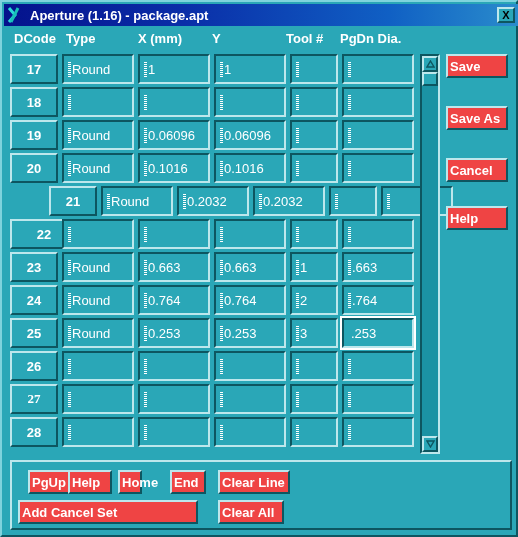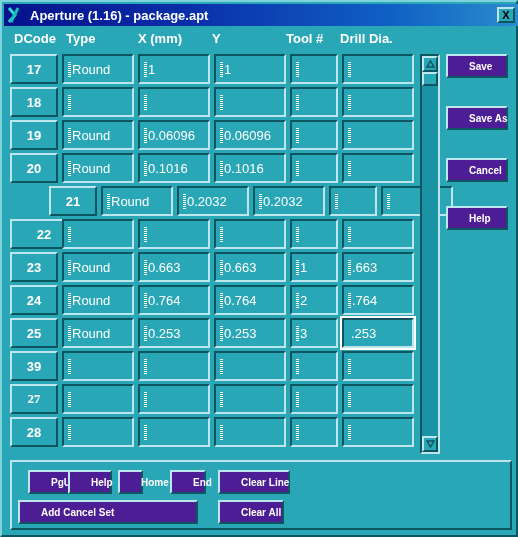--- a/index.html
+++ b/index.html
@@ -107,26 +107,26 @@
   .sb-arrow.down{bottom:0;}
   .sb-thumb{
     position:absolute;left:0;top:16px;width:16px;height:14px;
     background:#2aa7b7;box-sizing:border-box;
     border-top:2px solid #bde7ec;border-left:2px solid #bde7ec;
     border-right:2px solid #0d5660;border-bottom:2px solid #0d5660;
   }
   
   .btn{
     position:absolute;box-sizing:border-box;
-    background:#4c1d95;
+    background:#ef4444;
     border-top:2px solid #bde7ec;border-left:2px solid #bde7ec;
     border-right:2px solid #0d5660;border-bottom:2px solid #0d5660;
-    color:#ffffff;font-size:10px;font-weight:bold;
+    color:#ffffff;font-size:13px;font-weight:bold;
     display:flex;align-items:center;
-    padding-left:21px;
+    padding-left:2px;
     white-space:nowrap;cursor:default;
   }
   .btn.rightcol{height:24px;width:62px;left:444px;}
   
   .bottompanel{
     position:absolute;left:8px;top:458px;width:502px;height:70px;
     box-sizing:border-box;
     background:#2aa7b7;
     border-top:2px solid #bde7ec;border-left:2px solid #bde7ec;
     border-right:2px solid #0d5660;border-bottom:2px solid #0d5660;
@@ -148,21 +148,21 @@
     <div class="title-text">Aperture (1.16) - package.apt</div>
     <div class="close-btn">X</div>
   </div>
 
   <div class="colheaders">
       <span style="left: 10px;">DCode</span>
       <span style="left: 62px;">Type</span>
       <span style="left: 134px;">X  (mm)</span>
       <span style="left: 208px;">Y</span>
       <span style="left: 282px;">Tool #</span>
-      <span style="left: 336px;">Drill Dia.</span>
+      <span style="left: 336px;">PgDn Dia.</span>
     </div>
 
   <div class="grid">
       <div class="row" style="top: 0px;">
         <div class="cell dcode" style="left: 0px; width: 48px;">
           <span>17</span>
         </div>
         <div class="cell" style="left: 52px; width: 72px;">
           <span class="caret"></span>
           <span>Round</span>
@@ -378,21 +378,21 @@
         <div class="cell" style="left: 280px; width: 48px;">
           <span class="caret"></span>
           <span>3</span>
         </div>
         <div class="cell focused" style="left: 332px; width: 72px;">
           <span>.253</span>
         </div>
       </div>
       <div class="row" style="top: 297px;">
         <div class="cell dcode" style="left: 0px; width: 48px;">
-          <span>39</span>
+          <span>26</span>
         </div>
         <div class="cell" style="left: 52px; width: 72px;">
           <span class="caret"></span>
           <span></span>
         </div>
         <div class="cell" style="left: 128px; width: 72px;">
           <span class="caret"></span>
           <span></span>
         </div>
         <div class="cell" style="left: 204px; width: 72px;">

